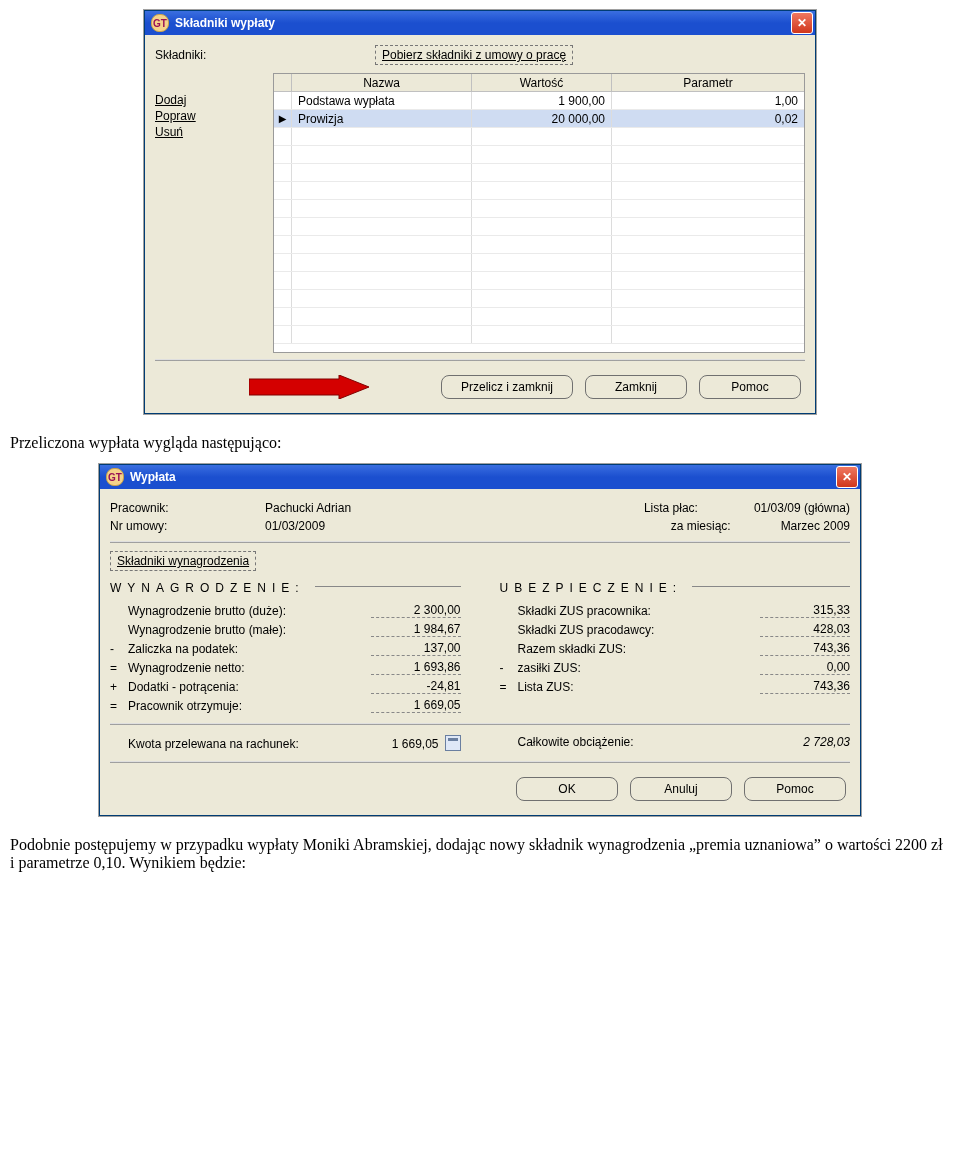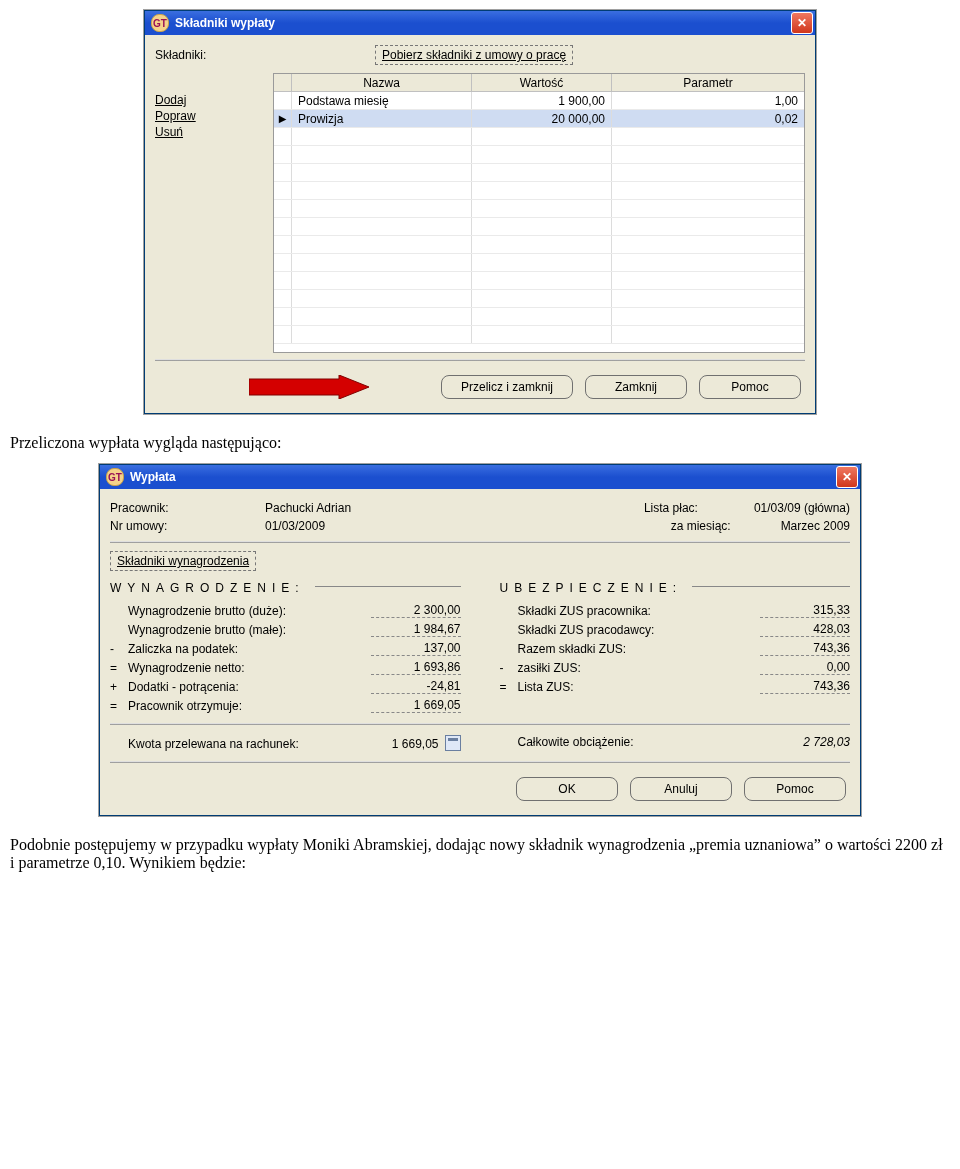--- a/index.html
+++ b/index.html
@@ -121,21 +121,21 @@
         <div class="grid">
           <div class="grid-head">
             <div class="gh gh0"></div>
             <div class="gh gh1">Nazwa</div>
             <div class="gh gh2">Wartość</div>
             <div class="gh gh3">Parametr</div>
           </div>
           <div class="grid-body" id="grid-body">
               <div class="grid-row">
                 <div class="gc gc0"></div>
-                <div class="gc gc1">Podstawa miesię</div>
+                <div class="gc gc1">Podstawa wypłata</div>
                 <div class="gc gc2">1 900,00</div>
                 <div class="gc gc3">1,00</div>
               </div>
               <div class="grid-row sel">
                 <div class="gc gc0">
                   <span class="pointer">▶</span>
                 </div>
                 <div class="gc gc1">Prowizja</div>
                 <div class="gc gc2">20 000,00</div>
                 <div class="gc gc3">0,02</div>

